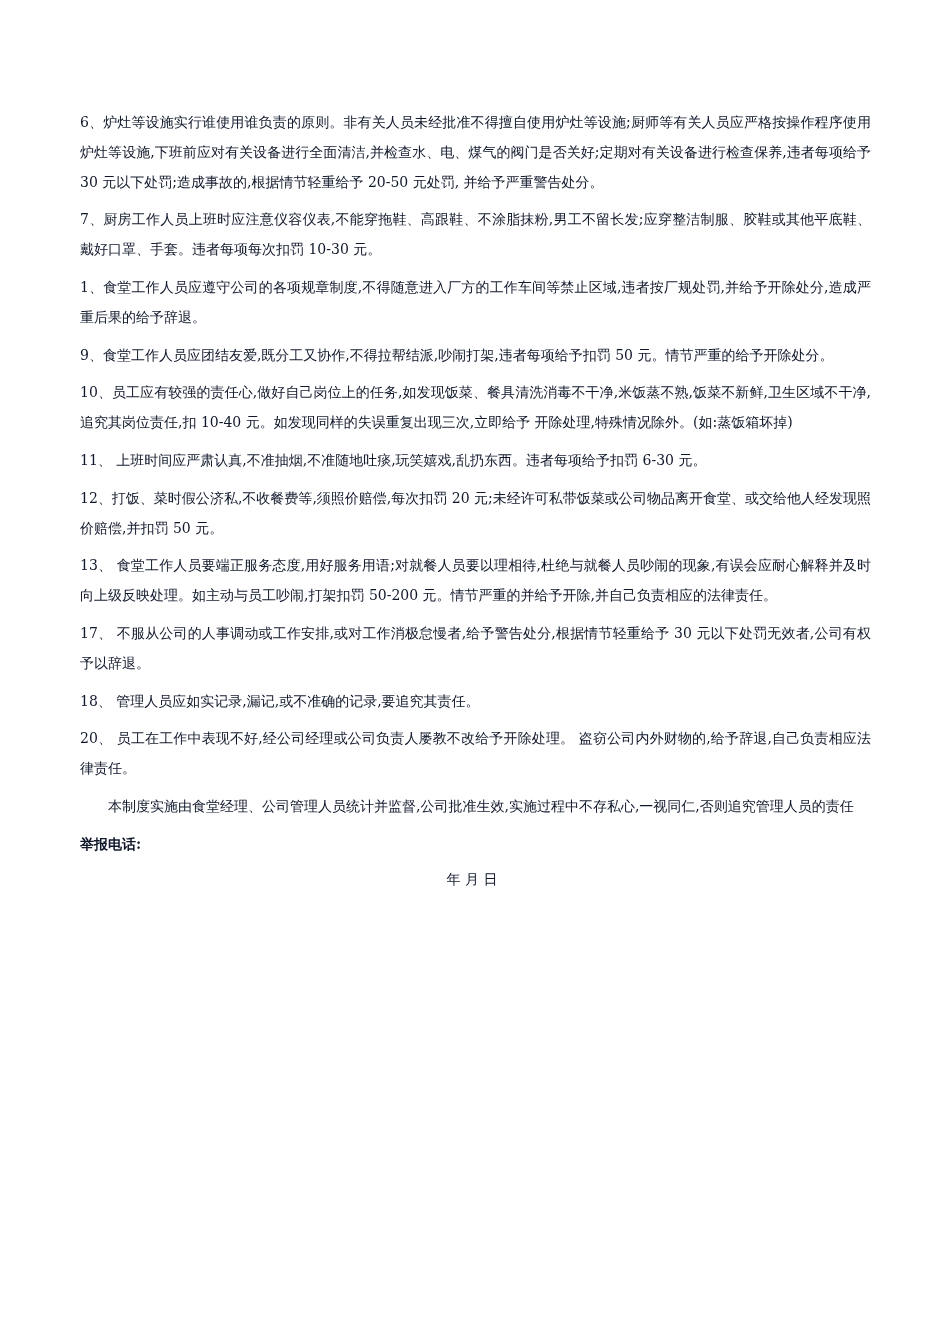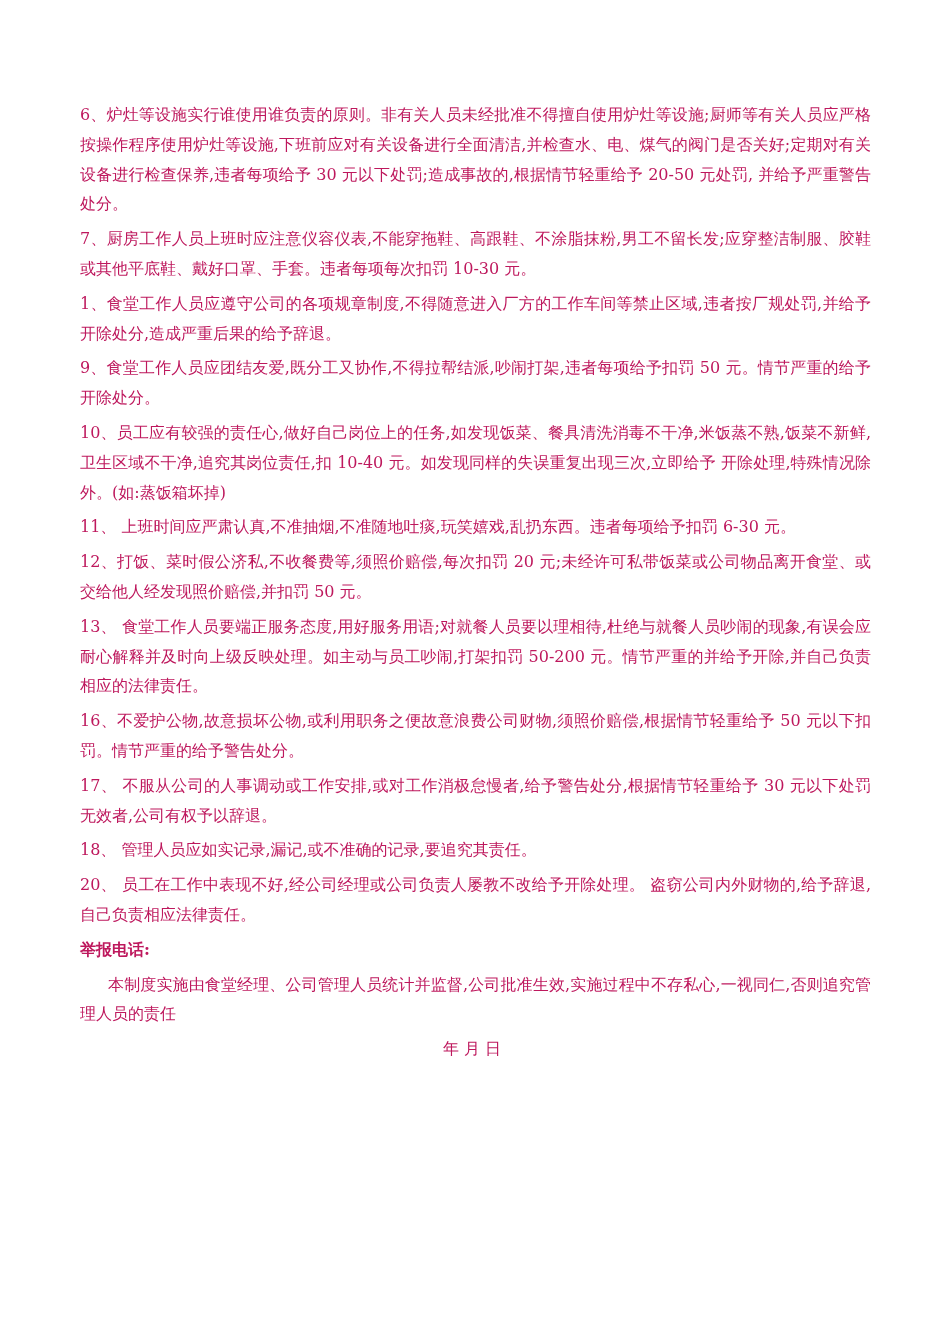--- a/index.html
+++ b/index.html
@@ -16,25 +16,25 @@
   }
   .content {
     position: absolute;
     left: 80px;
     top: 100px;
     width: 791px;
     color: #000000;
     font-family: "DejaVu Serif", "Liberation Serif", serif;
   }
   p.rule {
-    margin: 0 0 5px 0;
-    font-size: 16px;
+    margin: 8px 0 5px 0;
+    font-size: 14px;
     line-height: 29.8px;
     text-align: justify;
-    color: #be185d;
+    color: #0f172a;
     word-break: break-all;
   }
   p.closing {
     text-indent: 28px;
   }
   p.report {
     font-weight: 700;
     text-align: left;
   }
   p.date {
@@ -49,21 +49,20 @@
 <div class="page">
   <div class="content">
     <p class="rule">6、炉灶等设施实行谁使用谁负责的原则。非有关人员未经批准不得擅自使用炉灶等设施;厨师等有关人员应严格按操作程序使用炉灶等设施,下班前应对有关设备进行全面清洁,并检查水、电、煤气的阀门是否关好;定期对有关设备进行检查保养,违者每项给予 30 元以下处罚;造成事故的,根据情节轻重给予 20-50 元处罚, 并给予严重警告处分。</p>
     <p class="rule">7、厨房工作人员上班时应注意仪容仪表,不能穿拖鞋、高跟鞋、不涂脂抹粉,男工不留长发;应穿整洁制服、胶鞋或其他平底鞋、戴好口罩、手套。违者每项每次扣罚 10-30 元。</p>
     <p class="rule">1、食堂工作人员应遵守公司的各项规章制度,不得随意进入厂方的工作车间等禁止区域,违者按厂规处罚,并给予开除处分,造成严重后果的给予辞退。</p>
     <p class="rule">9、食堂工作人员应团结友爱,既分工又协作,不得拉帮结派,吵闹打架,违者每项给予扣罚 50 元。情节严重的给予开除处分。</p>
     <p class="rule">10、员工应有较强的责任心,做好自己岗位上的任务,如发现饭菜、餐具清洗消毒不干净,米饭蒸不熟,饭菜不新鲜,卫生区域不干净,追究其岗位责任,扣 10-40 元。如发现同样的失误重复出现三次,立即给予 开除处理,特殊情况除外。(如:蒸饭箱坏掉)</p>
     <p class="rule">11、 上班时间应严肃认真,不准抽烟,不准随地吐痰,玩笑嬉戏,乱扔东西。违者每项给予扣罚 6-30 元。</p>
     <p class="rule">12、打饭、菜时假公济私,不收餐费等,须照价赔偿,每次扣罚 20 元;未经许可私带饭菜或公司物品离开食堂、或交给他人经发现照价赔偿,并扣罚 50 元。</p>
     <p class="rule">13、 食堂工作人员要端正服务态度,用好服务用语;对就餐人员要以理相待,杜绝与就餐人员吵闹的现象,有误会应耐心解释并及时向上级反映处理。如主动与员工吵闹,打架扣罚 50-200 元。情节严重的并给予开除,并自己负责相应的法律责任。</p>
-    <p class="rule">16、不爱护公物,故意损坏公物,或利用职务之便故意浪费公司财物,须照价赔偿,根据情节轻重给予 50 元以下扣罚。情节严重的给予警告处分。</p>
     <p class="rule">17、 不服从公司的人事调动或工作安排,或对工作消极怠慢者,给予警告处分,根据情节轻重给予 30 元以下处罚无效者,公司有权予以辞退。</p>
     <p class="rule">18、 管理人员应如实记录,漏记,或不准确的记录,要追究其责任。</p>
     <p class="rule">20、 员工在工作中表现不好,经公司经理或公司负责人屡教不改给予开除处理。 盗窃公司内外财物的,给予辞退,自己负责相应法律责任。</p>
+    <p class="rule closing">本制度实施由食堂经理、公司管理人员统计并监督,公司批准生效,实施过程中不存私心,一视同仁,否则追究管理人员的责任</p>
     <p class="rule report">举报电话:</p>
-    <p class="rule closing">本制度实施由食堂经理、公司管理人员统计并监督,公司批准生效,实施过程中不存私心,一视同仁,否则追究管理人员的责任</p>
     <p class="rule date">年 月 日</p>
   </div>
 </div>
 
 </body></html>

